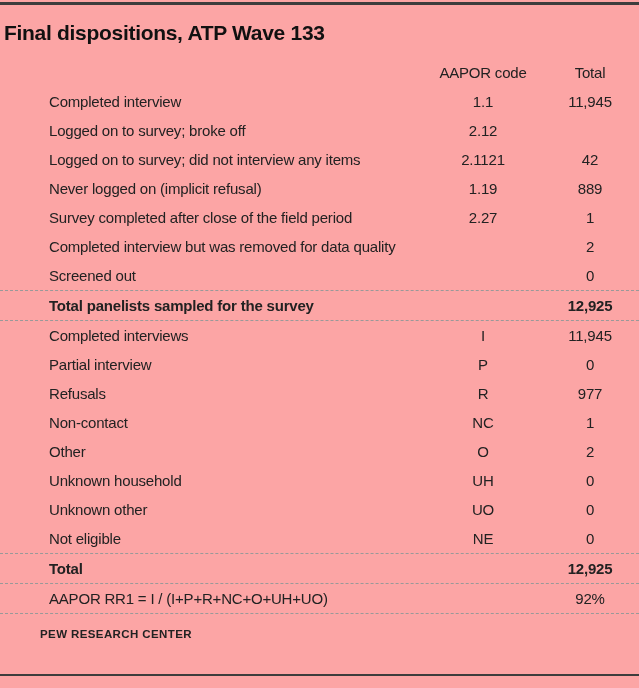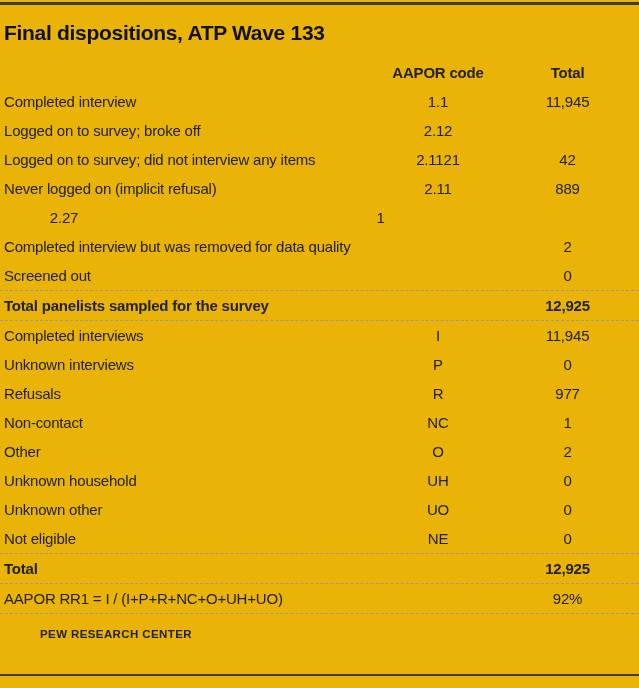--- a/index.html
+++ b/index.html
@@ -1,20 +1,20 @@
 <!DOCTYPE html>
 <html><head>
 <meta charset="utf-8">
 <style>
   html, body { margin: 0; padding: 0; background: #ffffff; }
   .card {
     position: relative;
     width: 639px;
     height: 688px;
-    background: #eab308;
+    background: #fca5a5;
     font-family: "Liberation Sans", sans-serif;
     color: #222222;
     box-sizing: border-box;
     overflow: hidden;
   }
   .rule-solid-top {
     height: 3px;
     background: #3d3d3d;
     margin-top: 2px;
   }
@@ -39,31 +39,32 @@
     padding: 5px 0;
     font-size: 15px;
     line-height: 19px;
     letter-spacing: -0.2px;
   }
   .t-row.bold { font-weight: bold; align-items: center; }
   .c-label {
     width: 374px;
     padding-left: 4px;
     box-sizing: border-box;
+    margin-left: 45px;
   }
   .c-code {
     width: 128px;
     text-align: center;
   }
   .c-total {
     flex: 1;
     text-align: center;
     padding-right: 6px;
   }
-  .header-row { font-weight: bold; }
+  .header-row { font-weight: normal; }
   .rule-dashed {
     border-top: 1px dashed #999999;
     height: 0;
   }
   .source-line {
     margin: 13px 4px 0 4px;
     font-size: 11.5px;
     line-height: 14px;
     font-weight: bold;
     letter-spacing: 0.4px;
@@ -100,25 +101,26 @@
     </div>
 
     <div class="t-row">
       <div class="c-label">Logged on to survey; did not interview any items</div>
       <div class="c-code">2.1121</div>
       <div class="c-total">42</div>
     </div>
 
     <div class="t-row">
       <div class="c-label">Never logged on (implicit refusal)</div>
-      <div class="c-code">2.11</div>
+      <div class="c-code">1.19</div>
       <div class="c-total">889</div>
     </div>
 
     <div class="t-row">
+      <div class="c-label">Survey completed after close of the field period</div>
       <div class="c-code">2.27</div>
       <div class="c-total">1</div>
     </div>
 
     <div class="t-row">
       <div class="c-label">Completed interview but was removed for data quality</div>
       <div class="c-code"></div>
       <div class="c-total">2</div>
     </div>
 
@@ -138,21 +140,21 @@
 
     <div class="rule-dashed"></div>
 
     <div class="t-row">
       <div class="c-label">Completed interviews</div>
       <div class="c-code">I</div>
       <div class="c-total">11,945</div>
     </div>
 
     <div class="t-row">
-      <div class="c-label">Unknown interviews</div>
+      <div class="c-label">Partial interview</div>
       <div class="c-code">P</div>
       <div class="c-total">0</div>
     </div>
 
     <div class="t-row">
       <div class="c-label">Refusals</div>
       <div class="c-code">R</div>
       <div class="c-total">977</div>
     </div>
 

